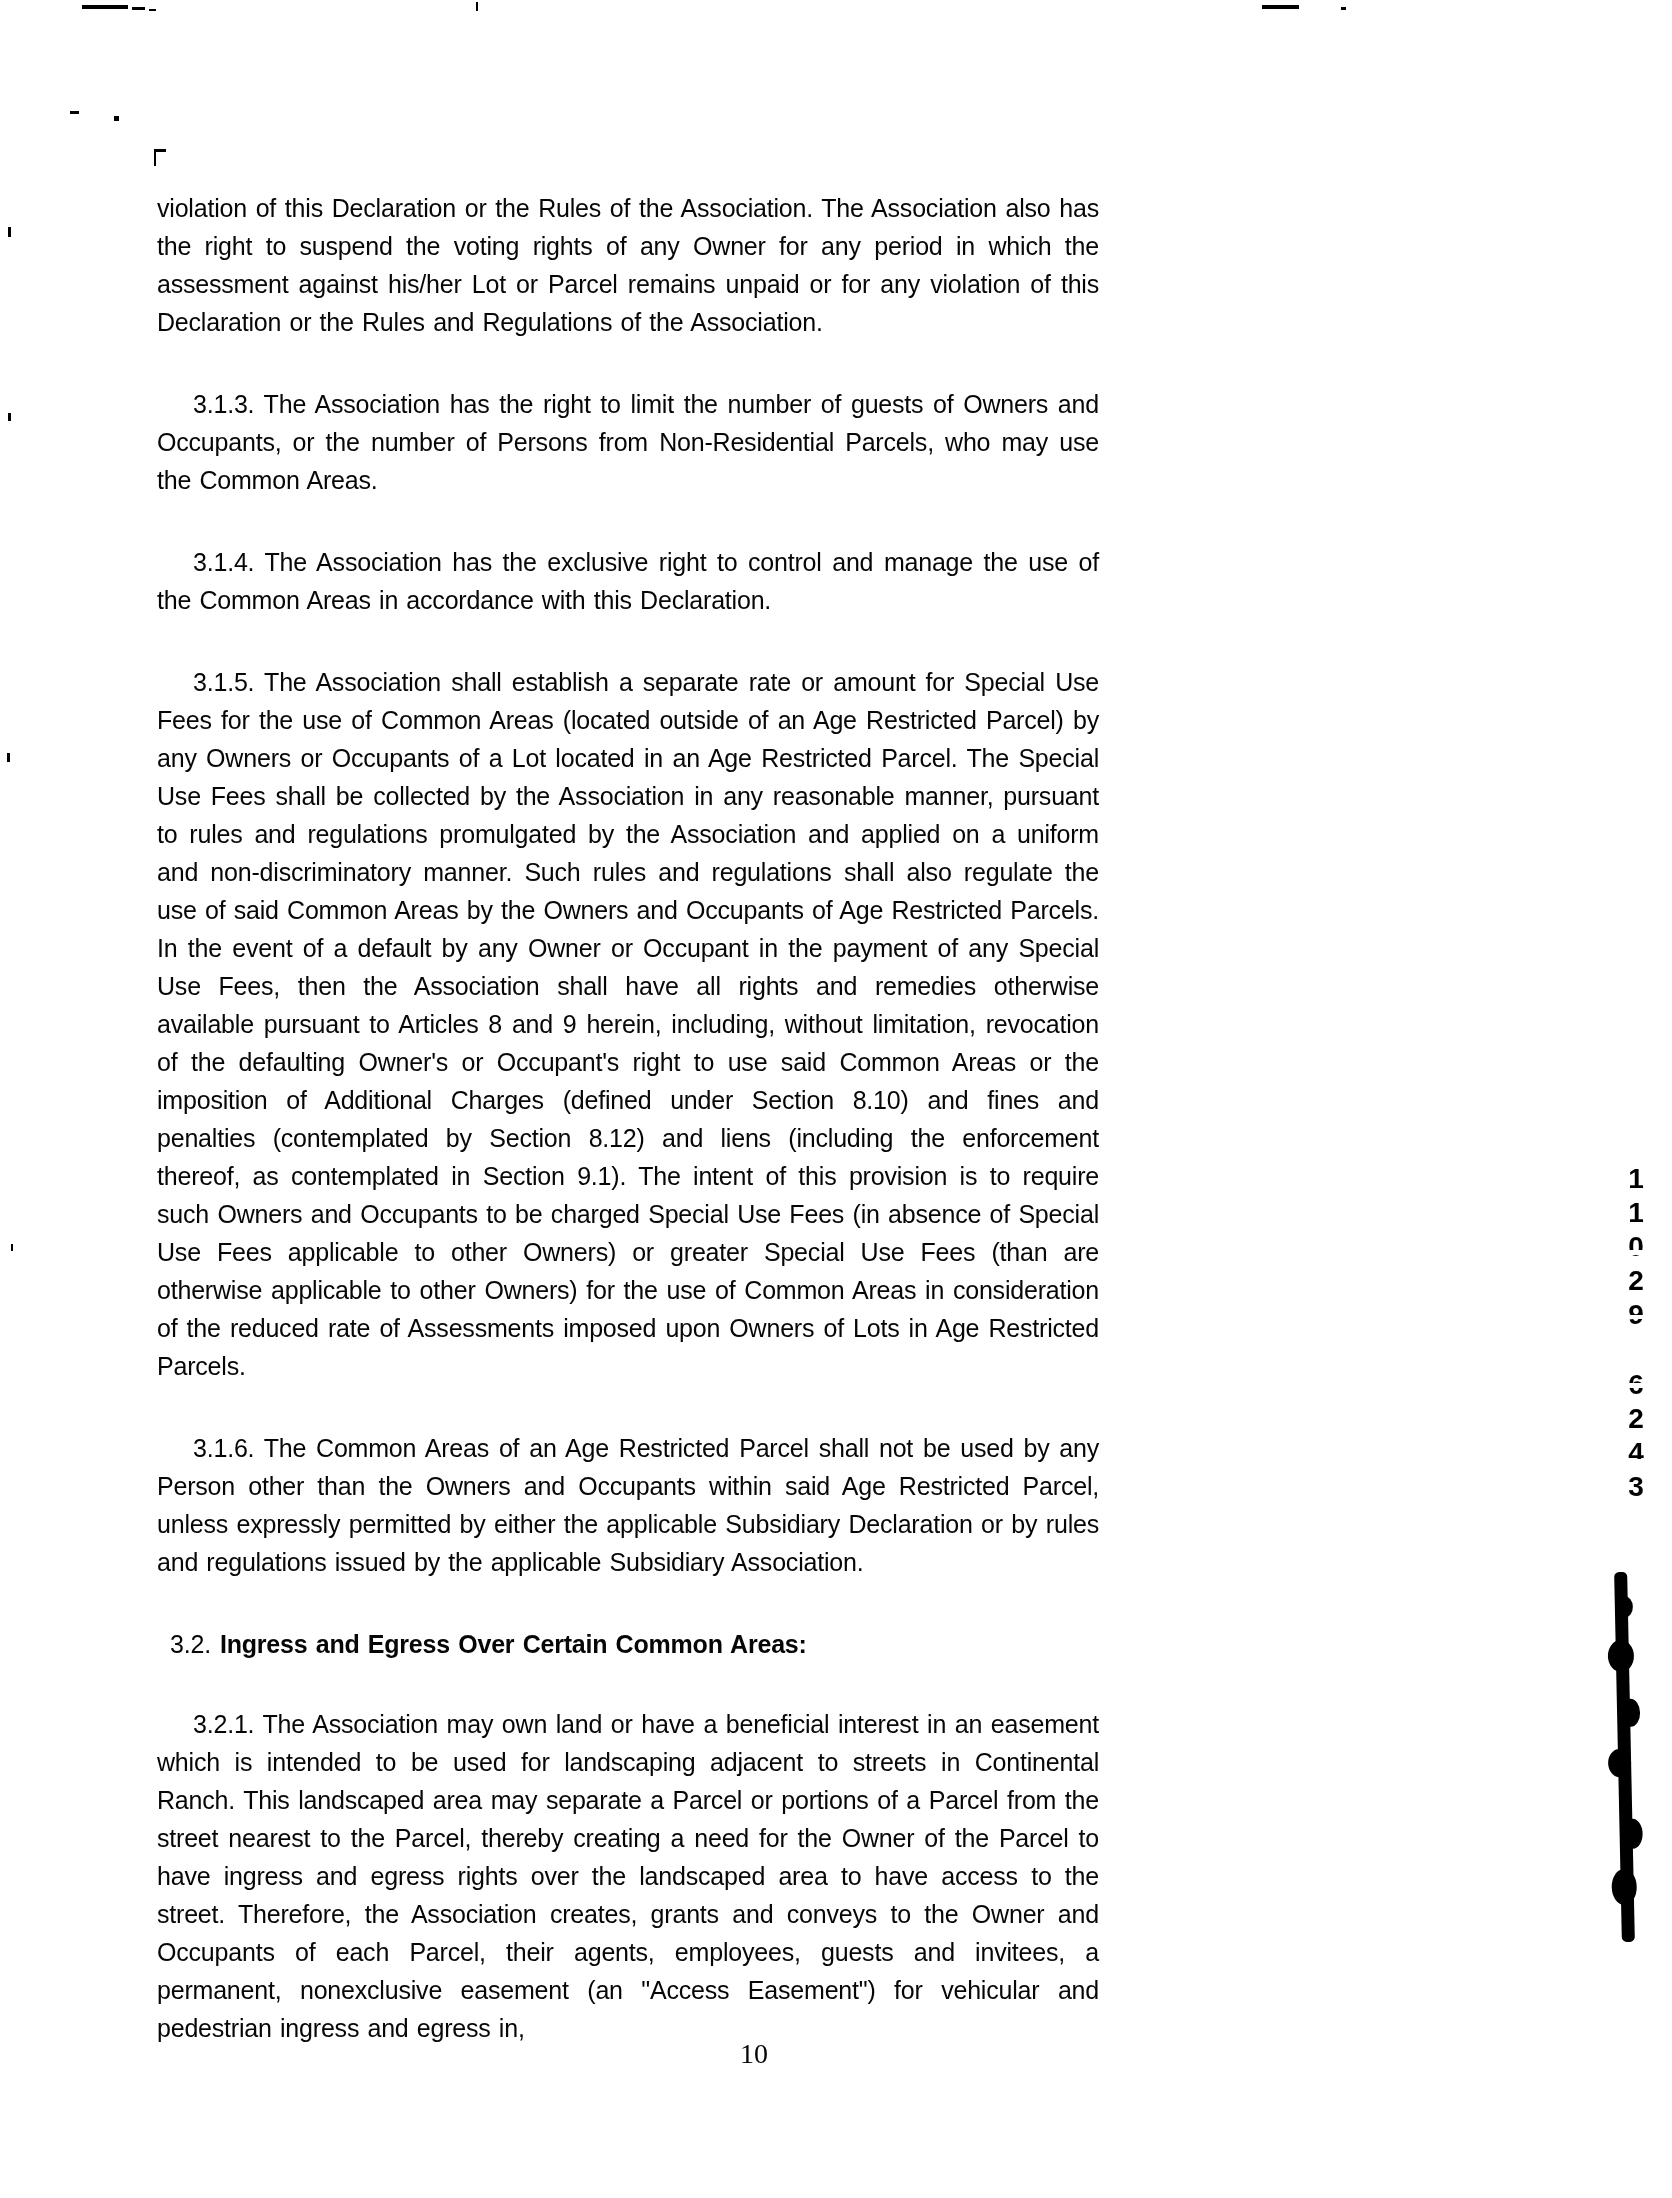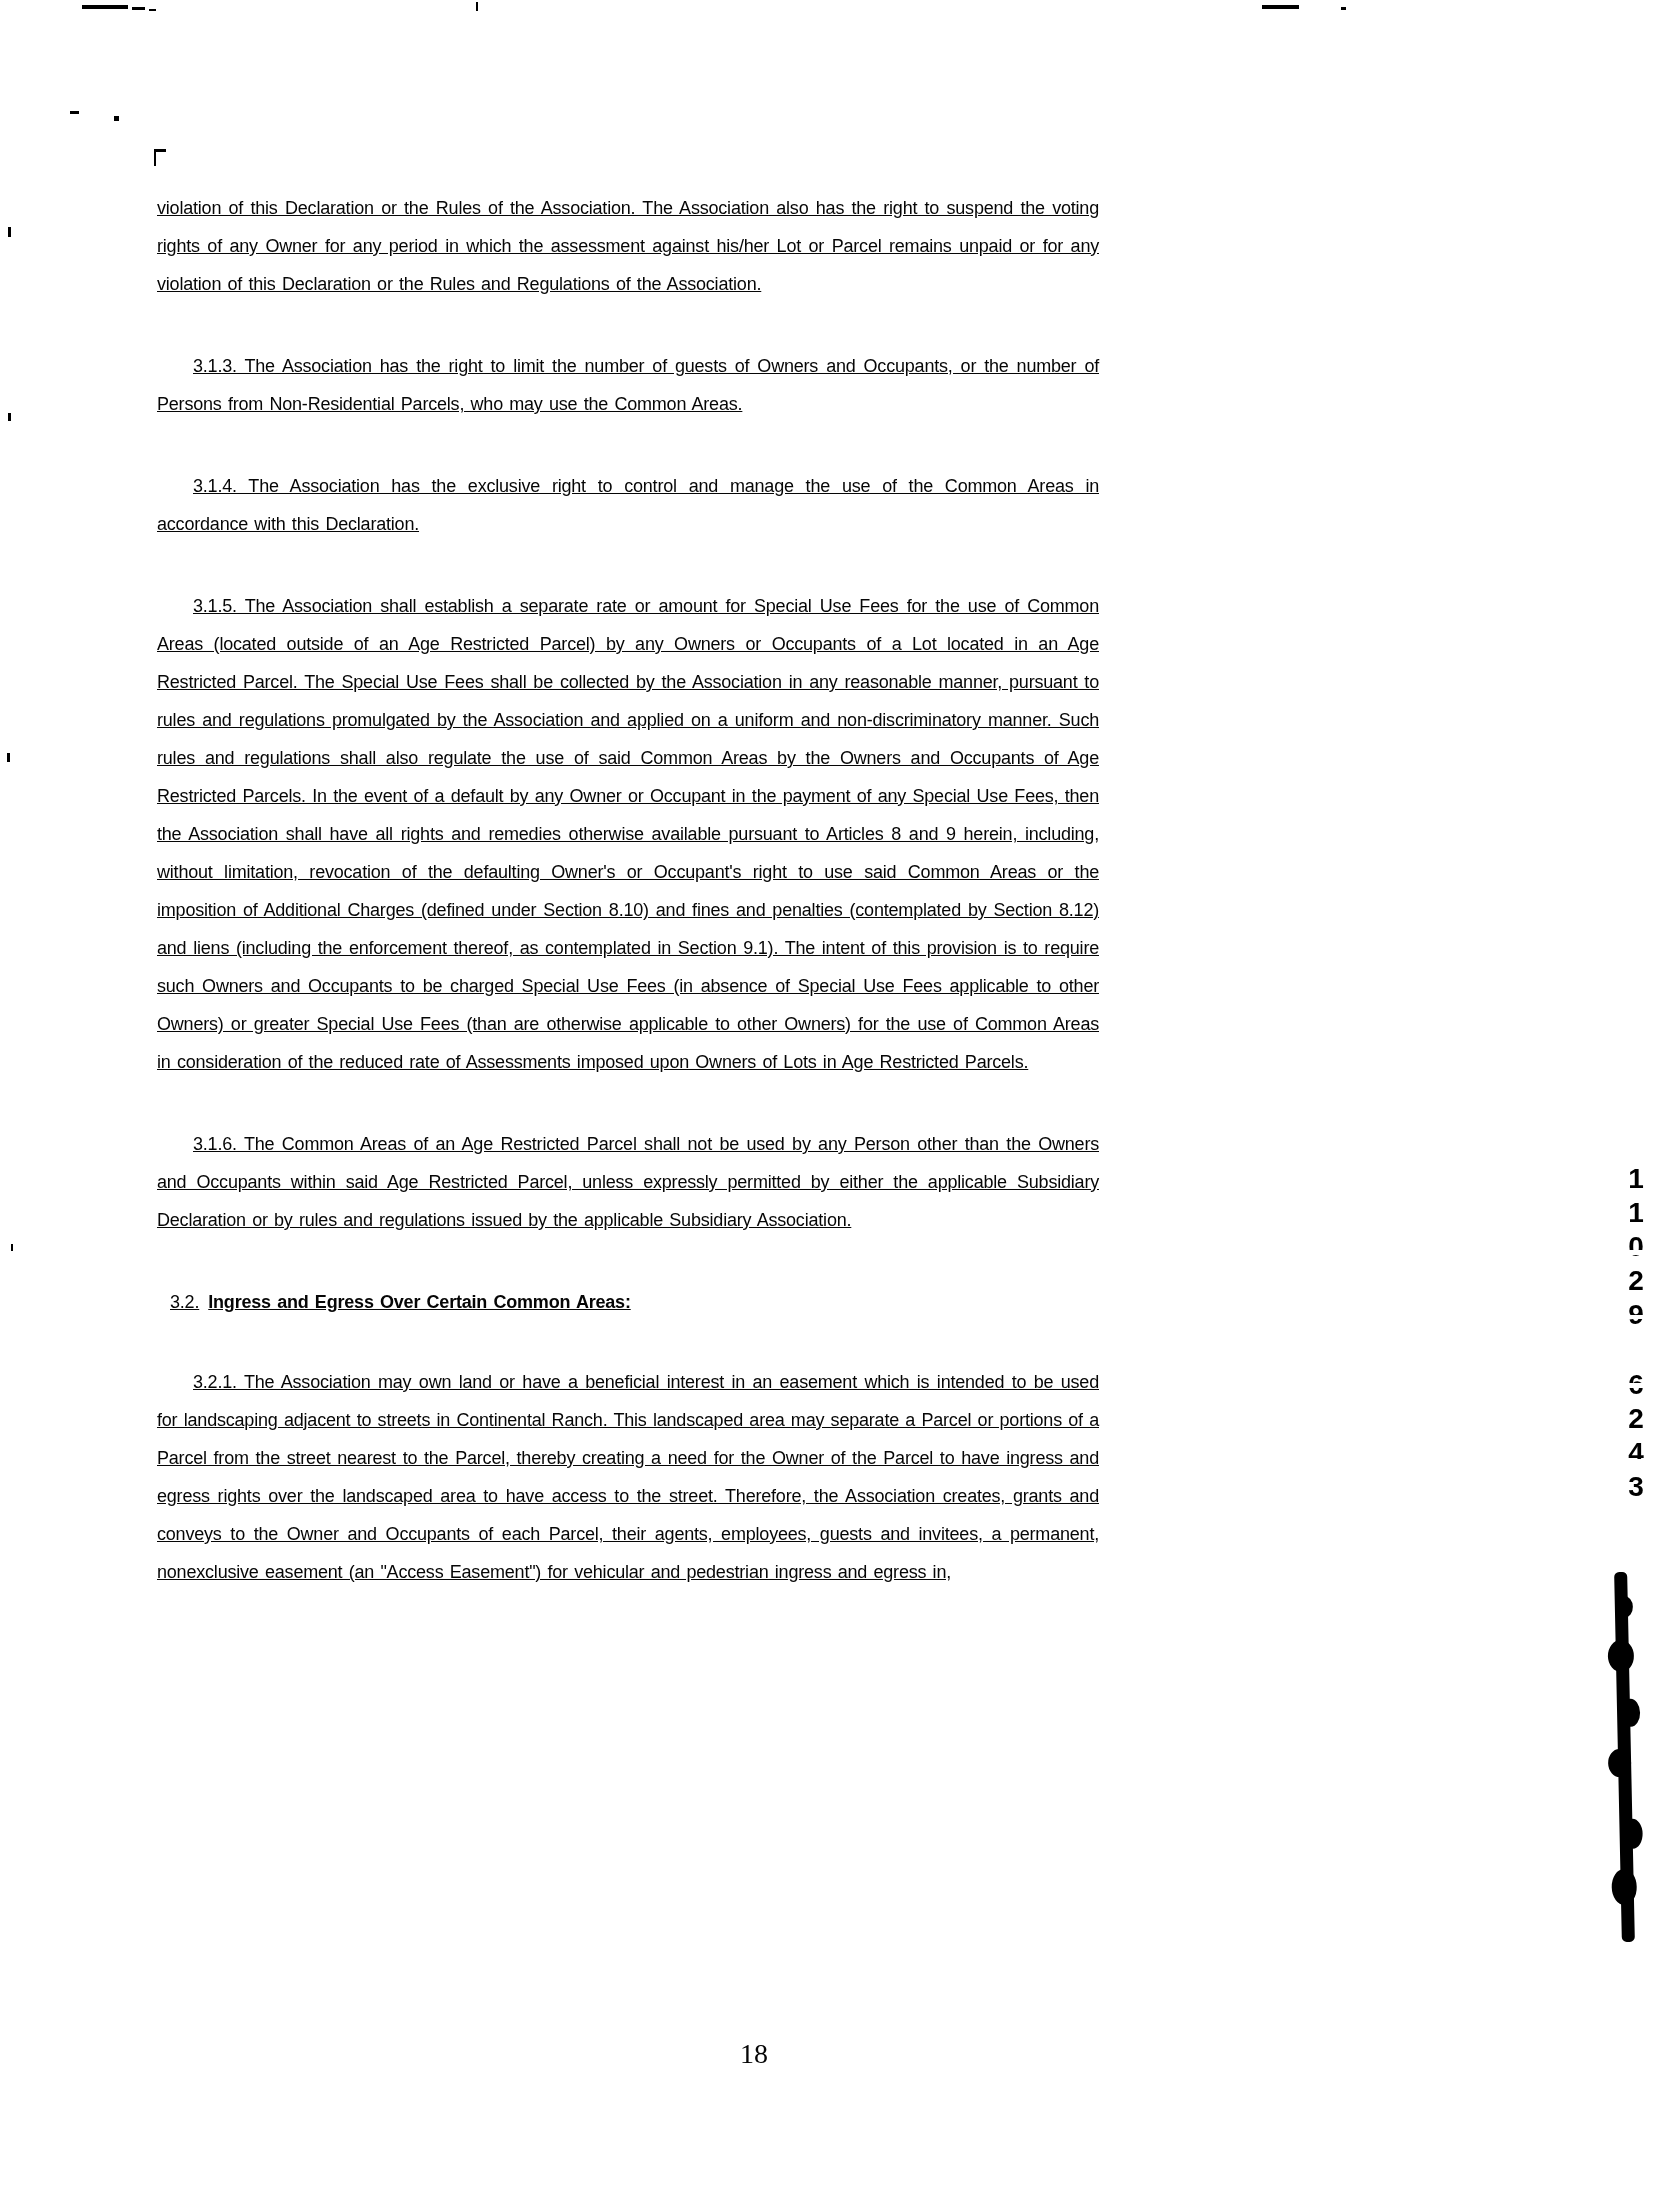--- a/index.html
+++ b/index.html
@@ -10,25 +10,24 @@
     background:#ffffff;
     overflow:hidden;
     font-family:"Liberation Sans","DejaVu Sans",sans-serif;
     color:#060606;
   }
   
   .content {
     position:absolute;
     left:157px; top:189px; width:942px;
     text-align:justify;
-    font-size:18px;
+    font-size:25px;
     line-height:38px;
     letter-spacing:-0.2px;
     word-spacing:1.5px;
-    text-decoration:underline;
   }
   .para { margin:0 0 44px 0; text-indent:36px; }
   .no-indent { text-indent:0; }
   .heading { margin:0 0 42px 13px; text-indent:0; }
   .heading-num { font-weight:400; margin-right:9px; }
   .heading-title { font-weight:700; }
   
   .page-number {
     position:absolute; left:740px; top:2038px;
     font-family:"Liberation Serif","DejaVu Serif",serif;
@@ -85,21 +84,21 @@
     <p class="para">3.1.3. The Association has the right to limit the number of guests of Owners and Occupants, or the number of Persons from Non-Residential Parcels, who may use the Common Areas.</p>
     <p class="para">3.1.4. The Association has the exclusive right to control and manage the use of the Common Areas in accordance with this Declaration.</p>
     <p class="para">3.1.5. The Association shall establish a separate rate or amount for Special Use Fees for the use of Common Areas (located outside of an Age Restricted Parcel) by any Owners or Occupants of a Lot located in an Age Restricted Parcel. The Special Use Fees shall be collected by the Association in any reasonable manner, pursuant to rules and regulations promulgated by the Association and applied on a uniform and non-discriminatory manner.  Such rules and regulations shall also regulate the use of said Common Areas by the Owners and Occupants of Age Restricted Parcels. In the event of a default by any Owner or Occupant in the payment of any Special Use Fees, then the Association shall have all rights and remedies otherwise available pursuant to Articles 8 and 9 herein, including, without limitation, revocation of the defaulting Owner's or Occupant's right to use said Common Areas or the imposition of Additional Charges (defined under Section 8.10) and fines and penalties (contemplated  by Section 8.12) and liens (including the enforcement thereof, as contemplated in Section 9.1). The intent of this provision is to require such Owners and Occupants to be charged Special Use Fees (in absence of Special Use Fees applicable to other Owners) or greater Special Use Fees (than are otherwise applicable to other Owners) for the use of Common Areas in consideration of the reduced rate of Assessments imposed upon Owners of Lots in Age Restricted Parcels.</p>
     <p class="para">3.1.6. The Common Areas of an Age Restricted Parcel shall not be used by any Person other than the Owners and Occupants within said Age Restricted Parcel, unless expressly permitted by either the applicable Subsidiary Declaration or by rules and regulations issued by the applicable Subsidiary Association.</p>
     <p class="heading">
       <span class="heading-num">3.2.</span><span class="heading-title">Ingress and Egress Over Certain Common Areas:</span>
     </p>
     <p class="para">3.2.1. The Association may own land or have a beneficial interest in an easement which is intended to be used for landscaping adjacent to streets in Continental Ranch. This landscaped area may separate a Parcel or portions of a Parcel from the street nearest to the Parcel, thereby creating a need for the Owner of the Parcel to have ingress and egress rights over the landscaped area to have access to the street. Therefore, the Association creates, grants and conveys to the Owner and Occupants of each Parcel, their agents, employees, guests and invitees, a permanent, nonexclusive easement (an "Access Easement") for vehicular and pedestrian ingress and egress in,</p>
   </div>
 
-  <div class="page-number">18</div>
+  <div class="page-number">10</div>
 
   <div class="margin-stamp">
     <span class="digit">1</span>
     <span class="digit">1</span>
     <span class="digit">0</span>
     <span class="digit">2</span>
     <span class="digit">9</span>
     <span class="stamp-gap"></span>
     <span class="digit">6</span>
     <span class="digit">2</span>

